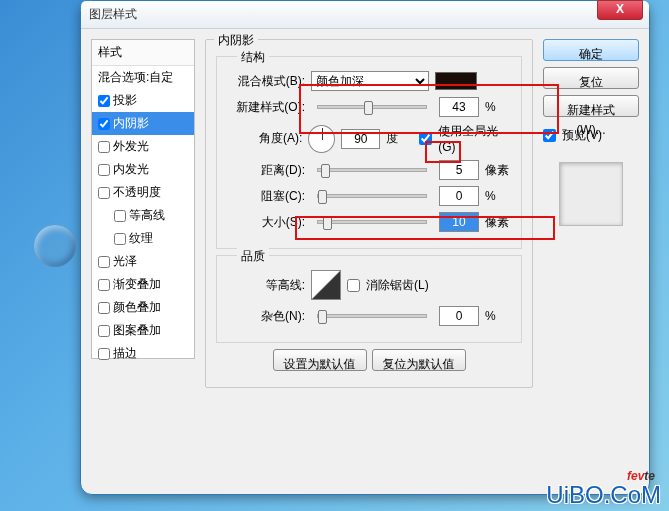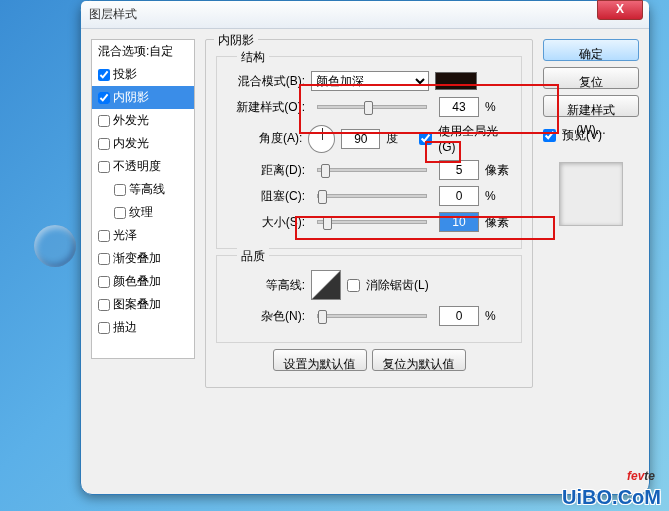--- a/index.html
+++ b/index.html
@@ -38,35 +38,36 @@
 .btn{height:22px;border:1px solid #8a8a8a;background:linear-gradient(#fdfdfd,#e4e4e4);border-radius:3px;padding:4px 10px;cursor:pointer;line-height:20px;text-align:center}
 .btn.primary{background:linear-gradient(#e6f4ff,#b5ddff);border-color:#5a9bd4}
 .rightcol{width:96px;display:flex;flex-direction:column;gap:6px;align-items:stretch}
 .preview{width:64px;height:64px;background:#ececec;border:1px solid #bbb;margin:6px auto 0;box-shadow:inset 1px 1px 4px rgba(0,0,0,.25)}
 .redbox{position:absolute;border:2px solid #d11;pointer-events:none}
 .r1{left:218px;top:83px;width:260px;height:50px}
 .r2{left:344px;top:140px;width:36px;height:22px}
 .r3{left:214px;top:215px;width:260px;height:24px}
 .watermark1{position:absolute;right:14px;bottom:26px;font-style:italic;font-weight:bold;font-size:20px;color:#333}
 .watermark1 span{color:#d22}
-.watermark2{position:absolute;right:8px;bottom:2px;font-weight:bold;font-size:20px;color:#1560b8;text-shadow:1px 1px 0 #fff,-1px -1px 0 #fff,1px -1px 0 #fff,-1px 1px 0 #fff}
+.watermark2{position:absolute;right:8px;bottom:2px;font-weight:normal;font-size:24px;color:#1560b8;text-shadow:1px 1px 0 #fff,-1px -1px 0 #fff,1px -1px 0 #fff,-1px 1px 0 #fff}
 </style>
 </head>
 <body>
 
 <div class="bubble b1"></div>
 
 <div class="window">
   <div class="titlebar">
     <span class="title">图层样式</span>
     <div class="closebtn">X</div>
   </div>
   <div class="body">
     <div class="leftcol">
       <div class="stylesbox">
+        <div class="stylehdr">样式</div>
         <div class="row">
             <span>混合选项:自定</span>
           </div>
         <div id="style-rows">
             <div class="row">
               <input type="checkbox" checked="" style="">
               <span>投影</span>
             </div>
             <div class="row sel">
               <input type="checkbox" checked="" style="">

